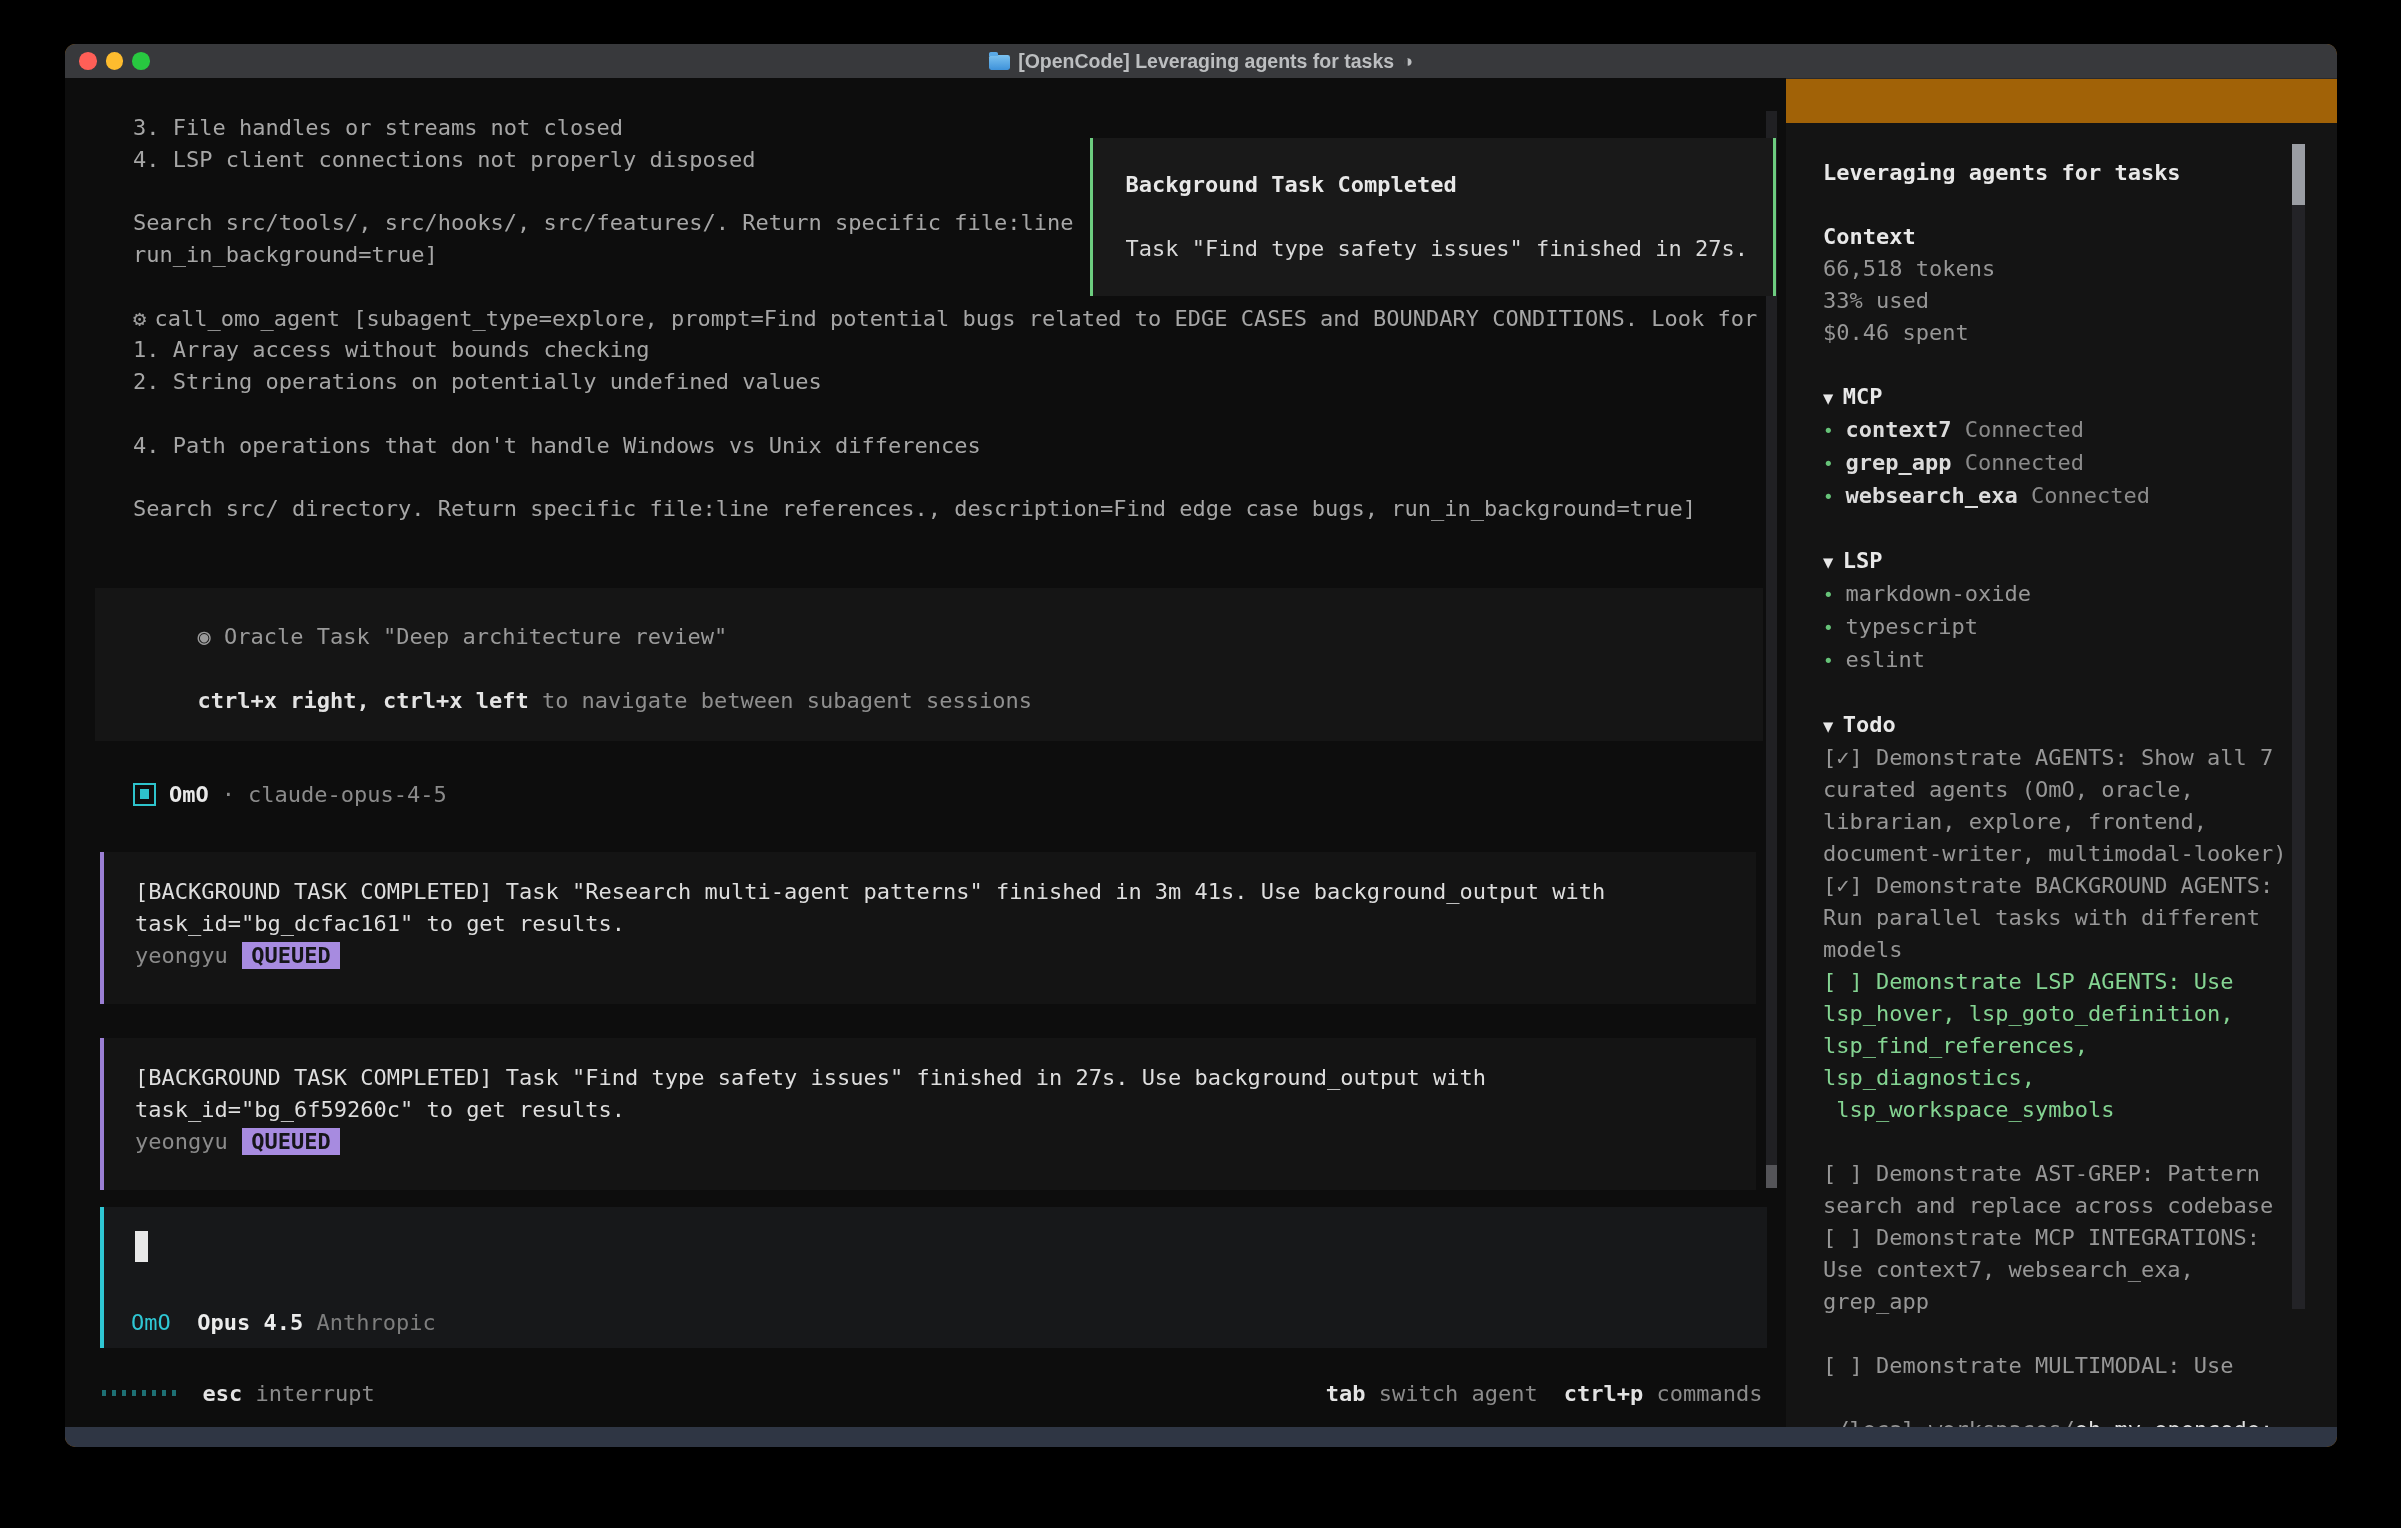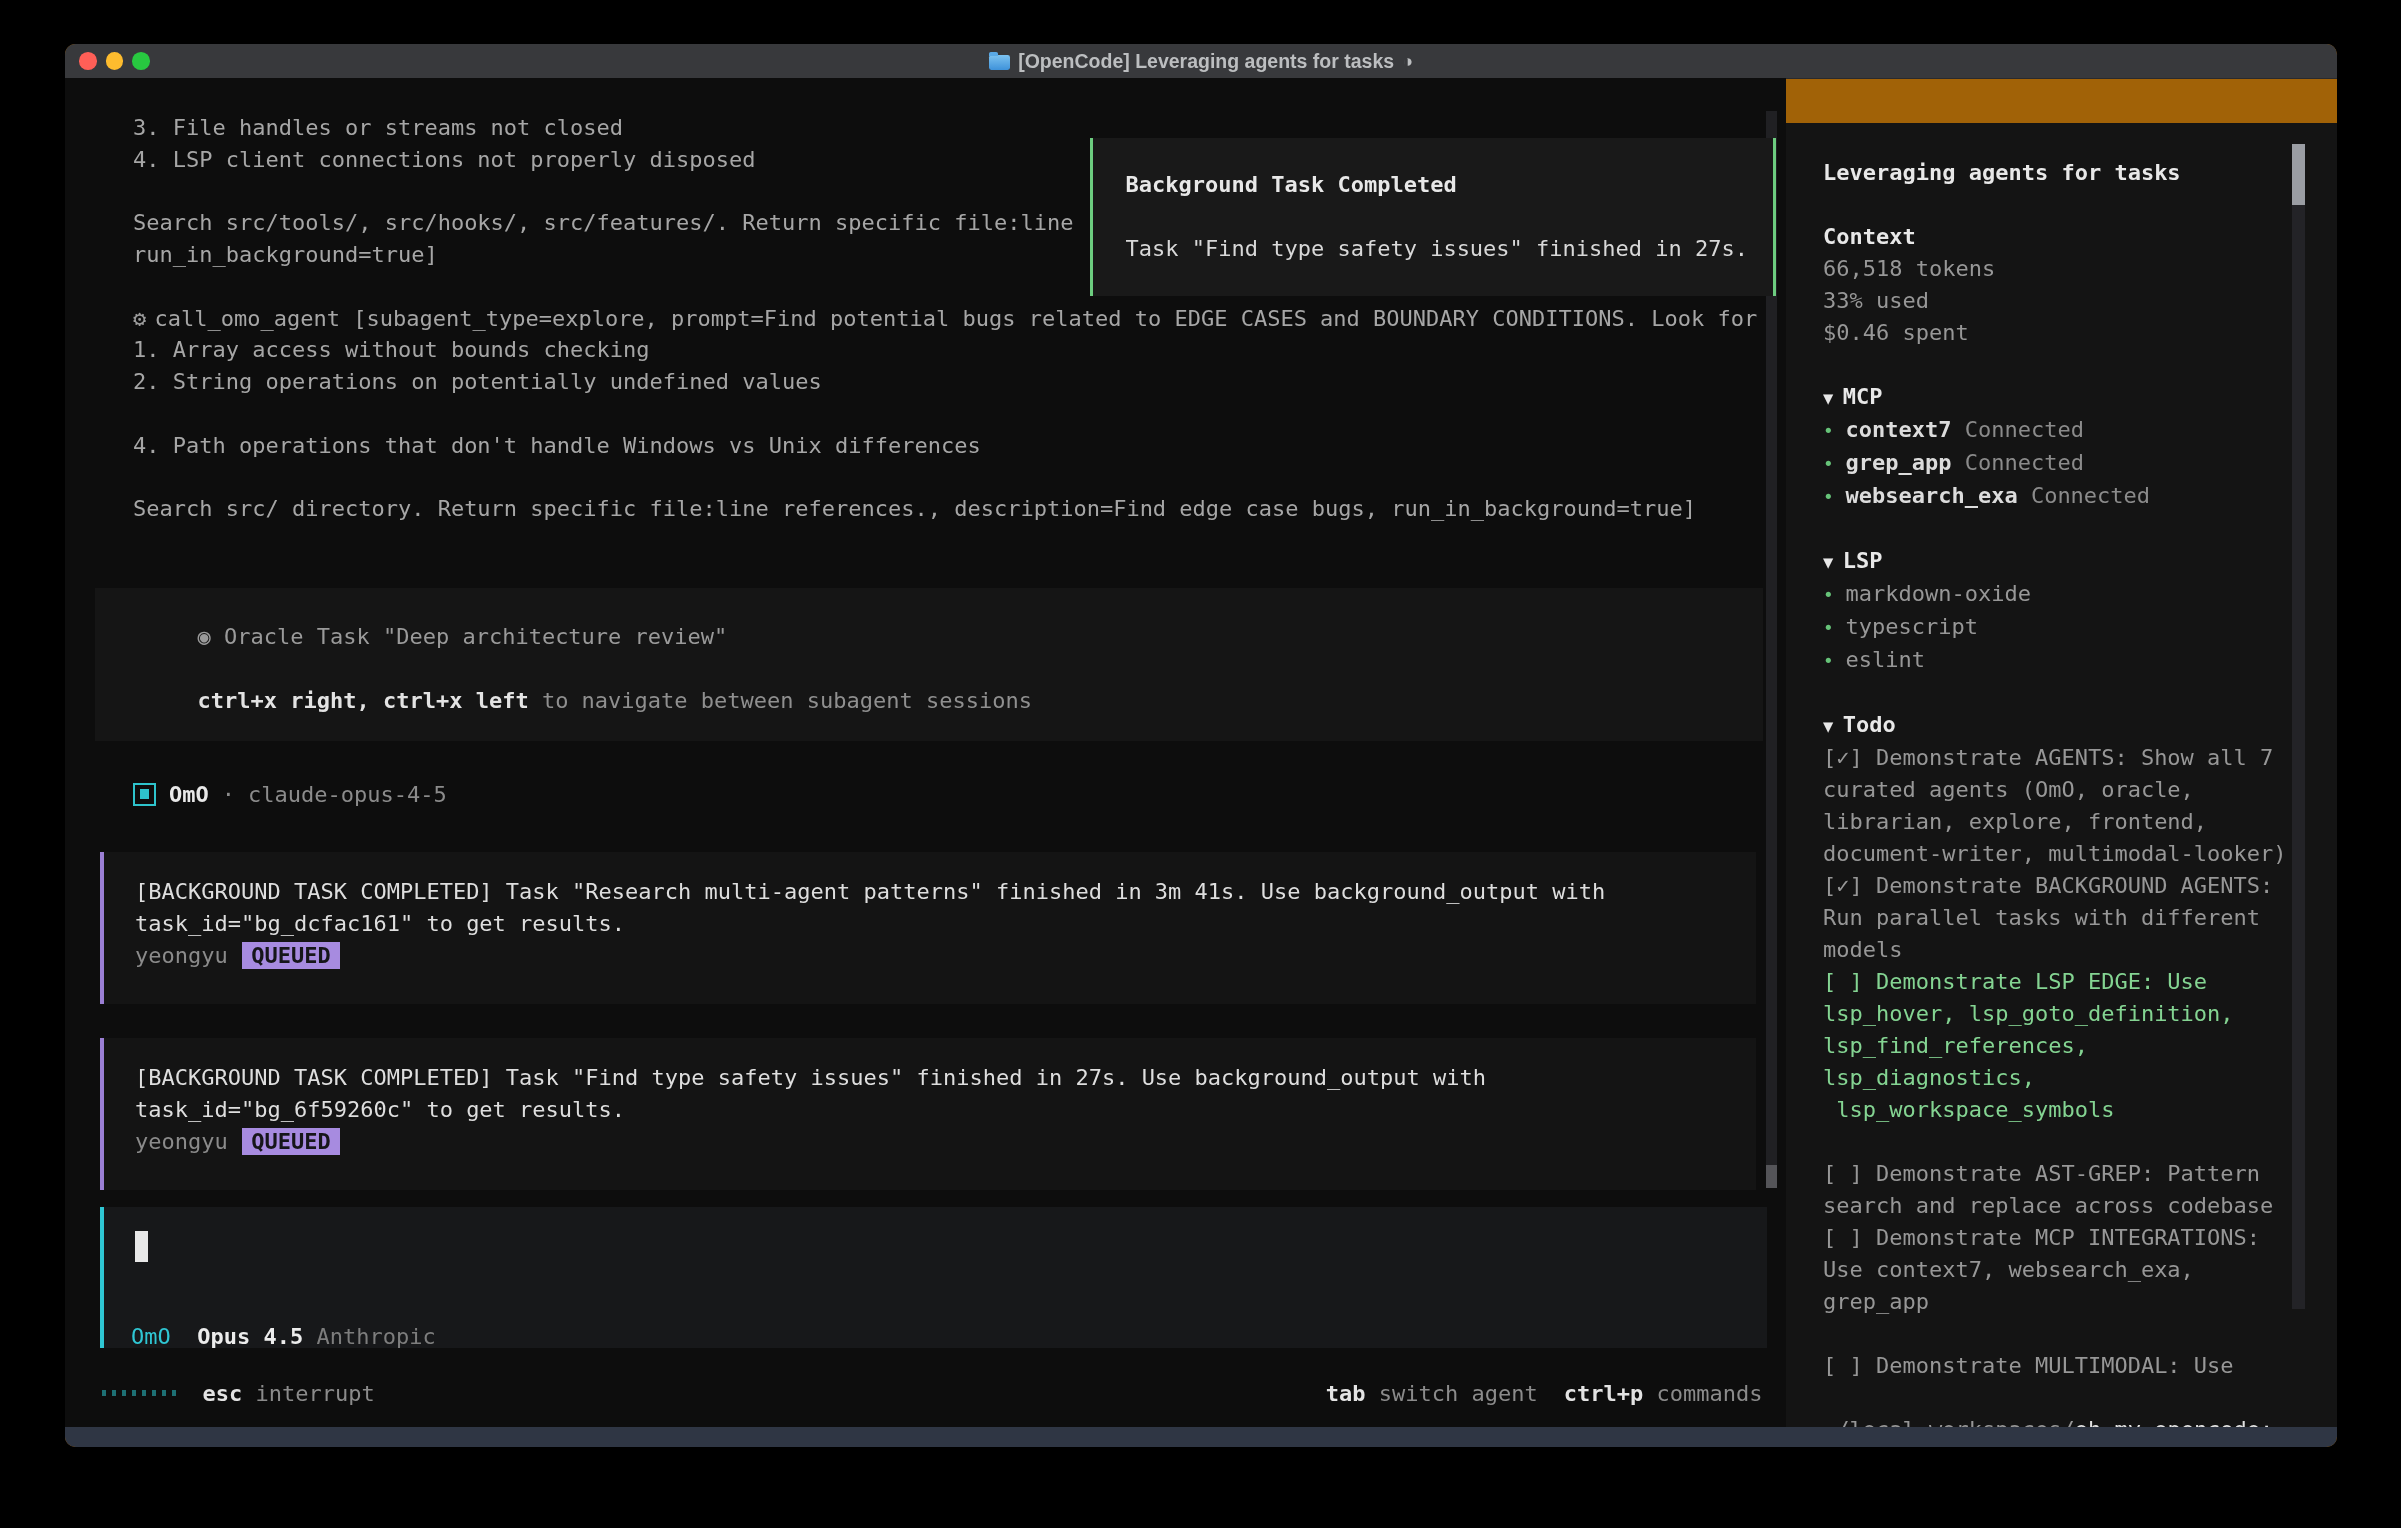--- a/index.html
+++ b/index.html
@@ -47,21 +47,21 @@
   .msg{position:absolute;left:35px;width:1652px;height:152px;background:#141414;border-left:4.1px solid #9b7fd4;}
   .msg.m1{top:774px;} .msg.m2{top:960px;}
   .msg .l1{position:absolute;left:31px;top:23.6px;line-height:32px;color:#dedede;white-space:pre;}
   .msg .l2{position:absolute;left:31px;top:56px;line-height:32px;color:#dedede;white-space:pre;}
   .msg .meta{position:absolute;left:31px;top:89px;height:29.5px;display:flex;align-items:center;gap:14px;}
   .msg .author{color:#8b8b8b;}
   .badge{background:#a78be0;color:#16161a;font-weight:bold;padding:0.6px 9.5px 1.8px 9.5px;}
   
   .inputbox{position:absolute;left:35px;top:1129px;width:1663px;height:141px;background:#17181a;border-left:4.1px solid #2fc7d4;}
   .cursor{position:absolute;left:31px;top:23.6px;width:13px;height:31px;background:#e8e8e8;}
-  .model-row{position:absolute;left:27px;top:100px;height:32px;line-height:32px;white-space:pre;margin-top:14px;}
+  .model-row{position:absolute;left:27px;top:100px;height:32px;line-height:32px;white-space:pre;}
   .model-row .agent{color:#2fc7d4;}
   .model-row .model{color:#ececec;font-weight:bold;}
   .model-row .provider{color:#7d7d7d;}
   
   .statusrow{position:absolute;left:37px;right:23.6px;top:1299px;height:32px;display:flex;align-items:center;}
   .spinner{display:flex;align-items:center;gap:6.5px;margin-right:27px;}
   .spinner i{display:block;width:3.5px;height:5.3px;background:#1d7074;}
   .key{color:#e3e3e3;font-weight:bold;white-space:pre;}
   .keylabel{color:#8b8b8b;white-space:pre;}
   .status-right{margin-left:auto;display:flex;align-items:center;white-space:pre;}
@@ -219,21 +219,21 @@
         <div class="gap"></div>
 
         <div class="sb-h"><span class="tri">▼</span><span>Todo</span></div>
         <div class="todo-item">[✓] Demonstrate AGENTS: Show all 7
 curated agents (OmO, oracle,
 librarian, explore, frontend,
 document-writer, multimodal-looker)</div>
         <div class="todo-item">[✓] Demonstrate BACKGROUND AGENTS:
 Run parallel tasks with different
 models</div>
-        <div class="todo-item green">[ ] Demonstrate LSP EDGE: Use
+        <div class="todo-item green">[ ] Demonstrate LSP AGENTS: Use
 lsp_hover, lsp_goto_definition,
 lsp_find_references, lsp_diagnostics,
  lsp_workspace_symbols</div>
         <div class="todo-item mt">[ ] Demonstrate AST-GREP: Pattern
 search and replace across codebase</div>
         <div class="todo-item">[ ] Demonstrate MCP INTEGRATIONS:
 Use context7, websearch_exa, grep_app</div>
         <div class="todo-item mt">[ ] Demonstrate MULTIMODAL: Use</div>
         <div class="gap"></div>
 

